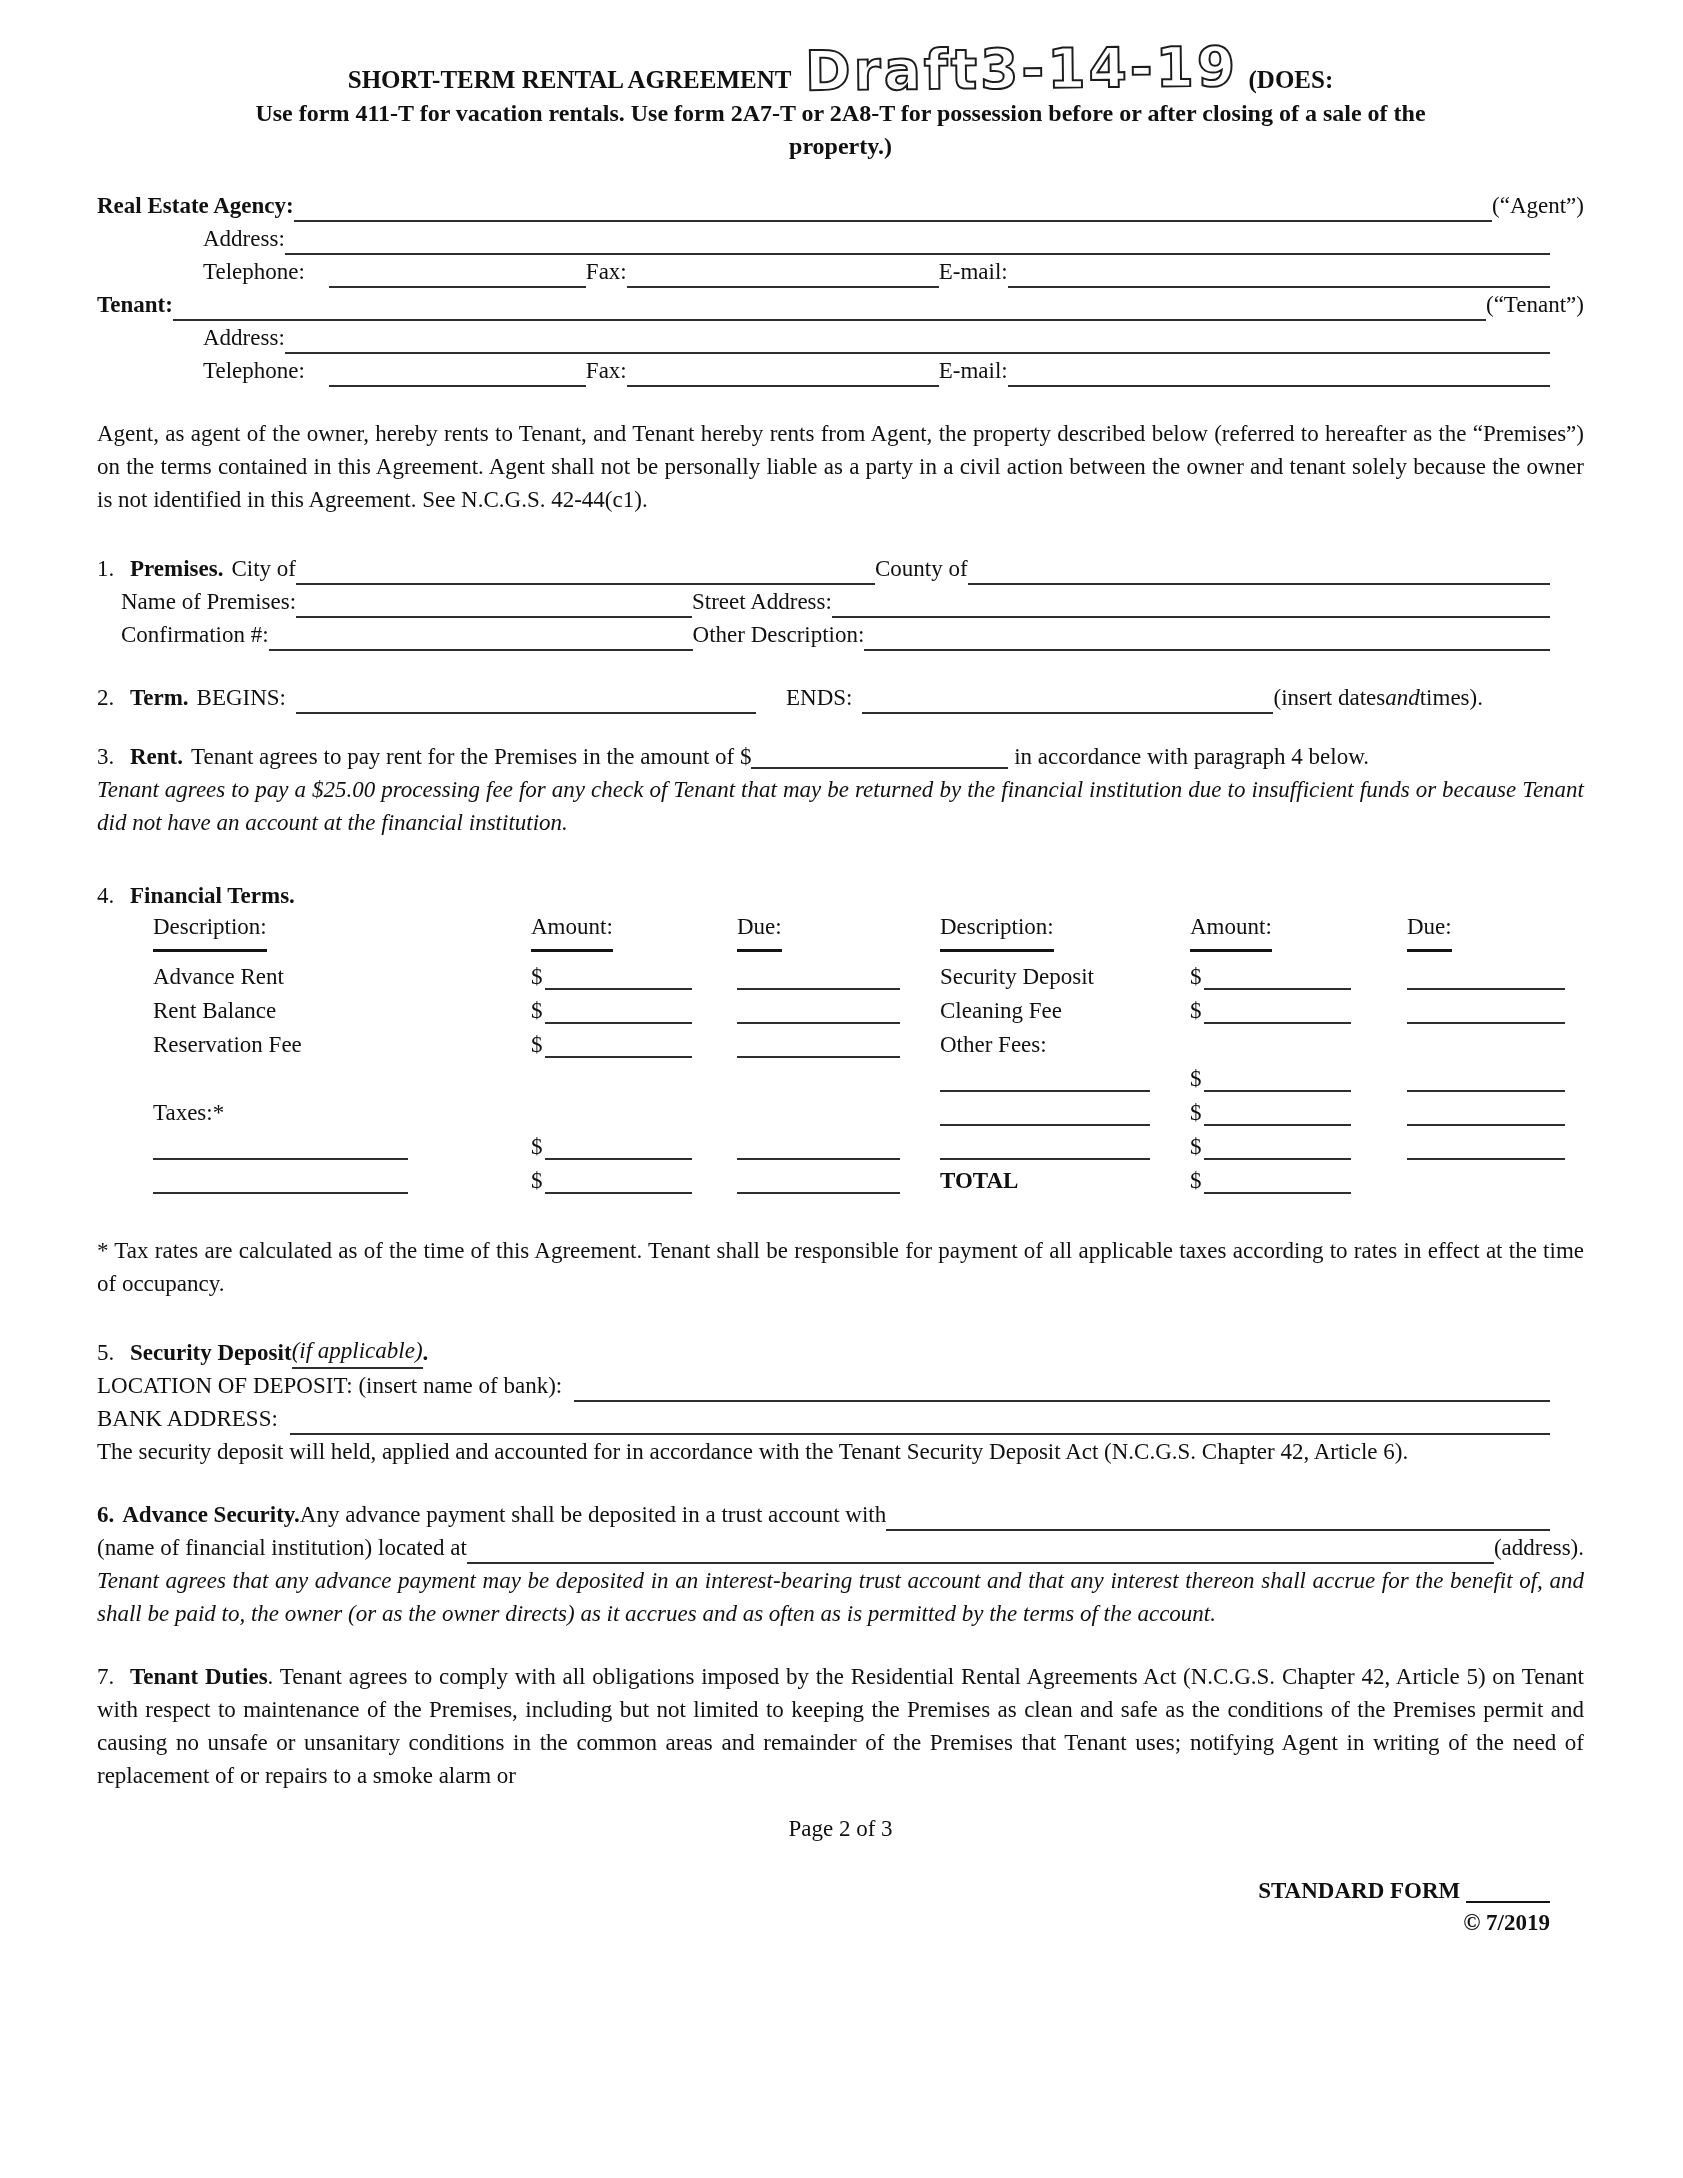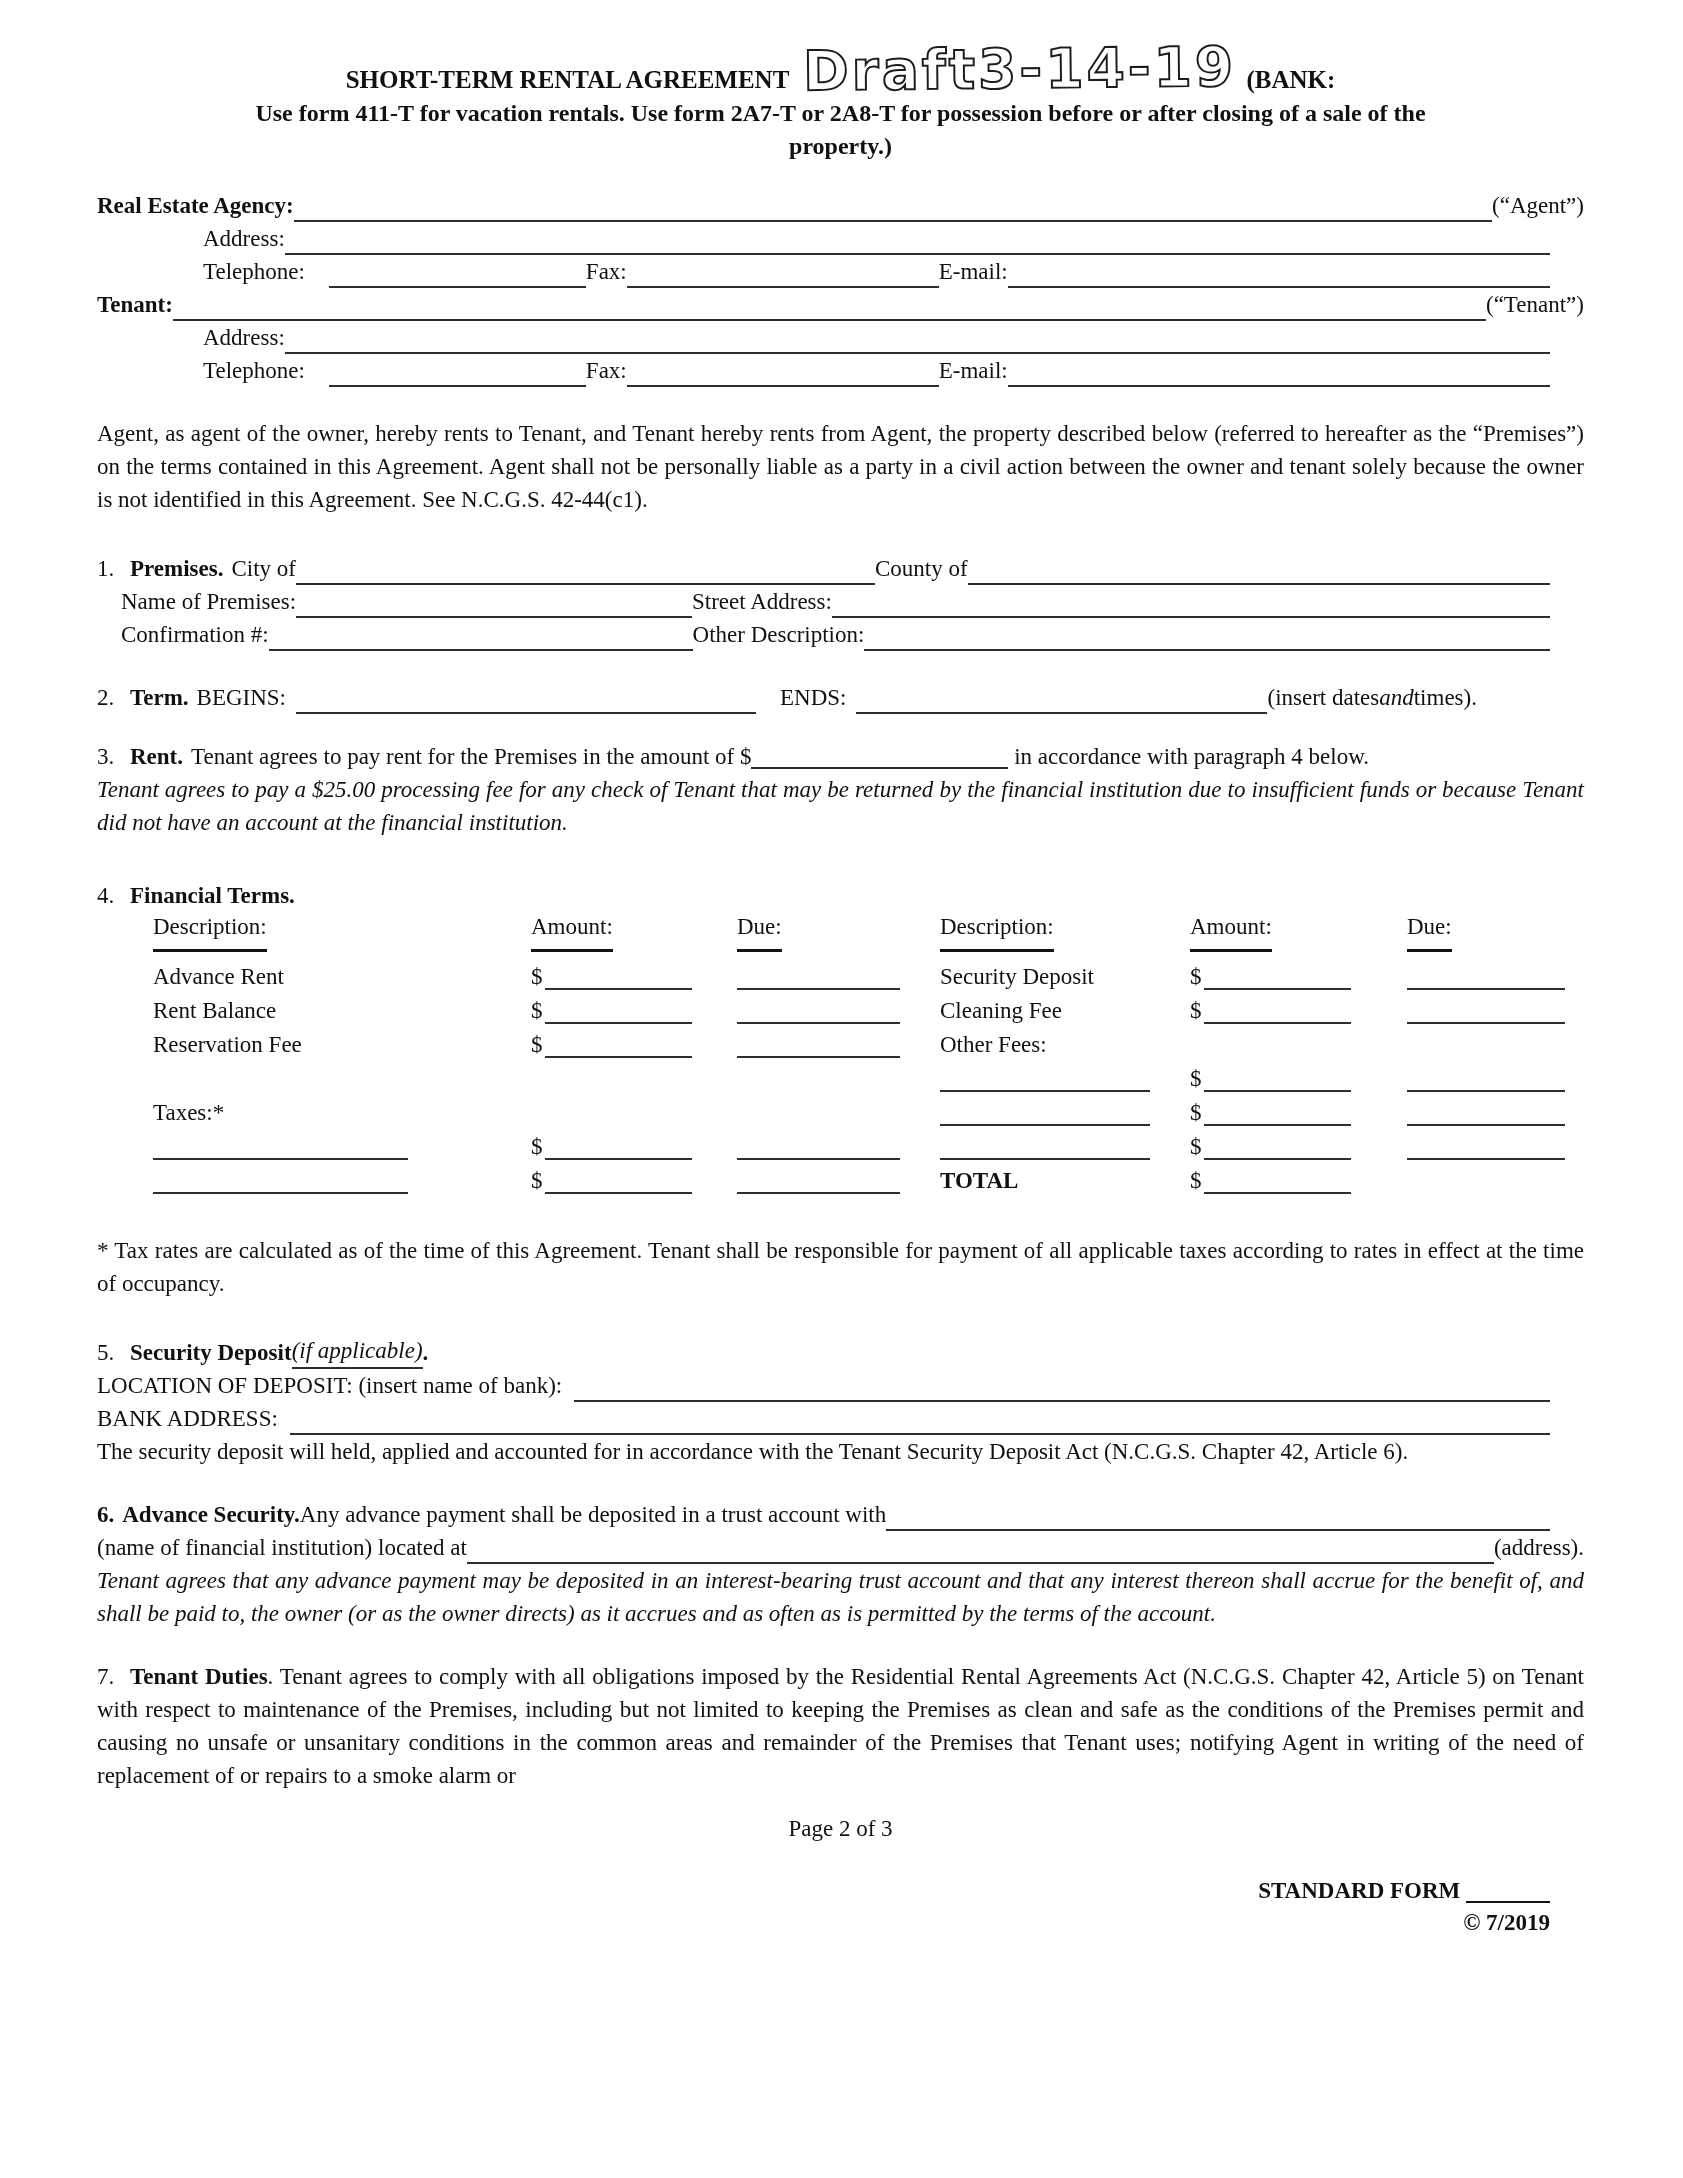--- a/index.html
+++ b/index.html
@@ -92,21 +92,21 @@
   .form-footer .uline { border-color:#141414; }
 </style>
 </head>
 <body>
 
 <div class="page">
 
   <div class="hdr-line1">
     <span class="doc-title">SHORT-TERM RENTAL AGREEMENT</span>
     <span class="stamp">Draft3-14-19</span>
-    <span class="note-frag">(BANK:</span>
+    <span class="note-frag">(DOES:</span>
   </div>
   <div class="hdr-line2">Use form 411-T for vacation rentals. Use form 2A7-T or 2A8-T for possession before or after closing of a sale of the</div>
   <div class="hdr-line3">property.)</div>
 
 
   <div class="sec-parties">
     <div class="frow">
       <span class="lbl-b">Real Estate Agency:</span>
       <span class="fblank grow"></span>
       <span>(“Agent”)</span>
@@ -167,21 +167,21 @@
       <span class="fblank grow mr34"></span>
     </div>
   </div>
 
   <div class="frow sec-term">
     <span class="num">2.</span>
     <span class="lbl-b">Term.</span>
     <span class="sp8"></span>
     <span>BEGINS:</span>
     <span class="fblank w465" style="margin-left:10px"></span>
-    <span style="margin-left:24px">ENDS:</span>
+    <span style="margin-left:30px">ENDS:</span>
     <span class="fblank w415" style="margin-left:10px"></span>
     <span>(insert dates </span>
     <span style="font-style:italic">and</span>
     <span> times).</span>
   </div>
 
   <div class="sec-rent">
     <p class="para">
       <span class="num">3.</span><span class="lbl-b">Rent.</span><span class="sp8"></span><span>Tenant agrees to pay rent for the Premises in the amount of $</span><span class="uline w260"></span><span> in accordance with paragraph 4 below.</span>
     </p>

